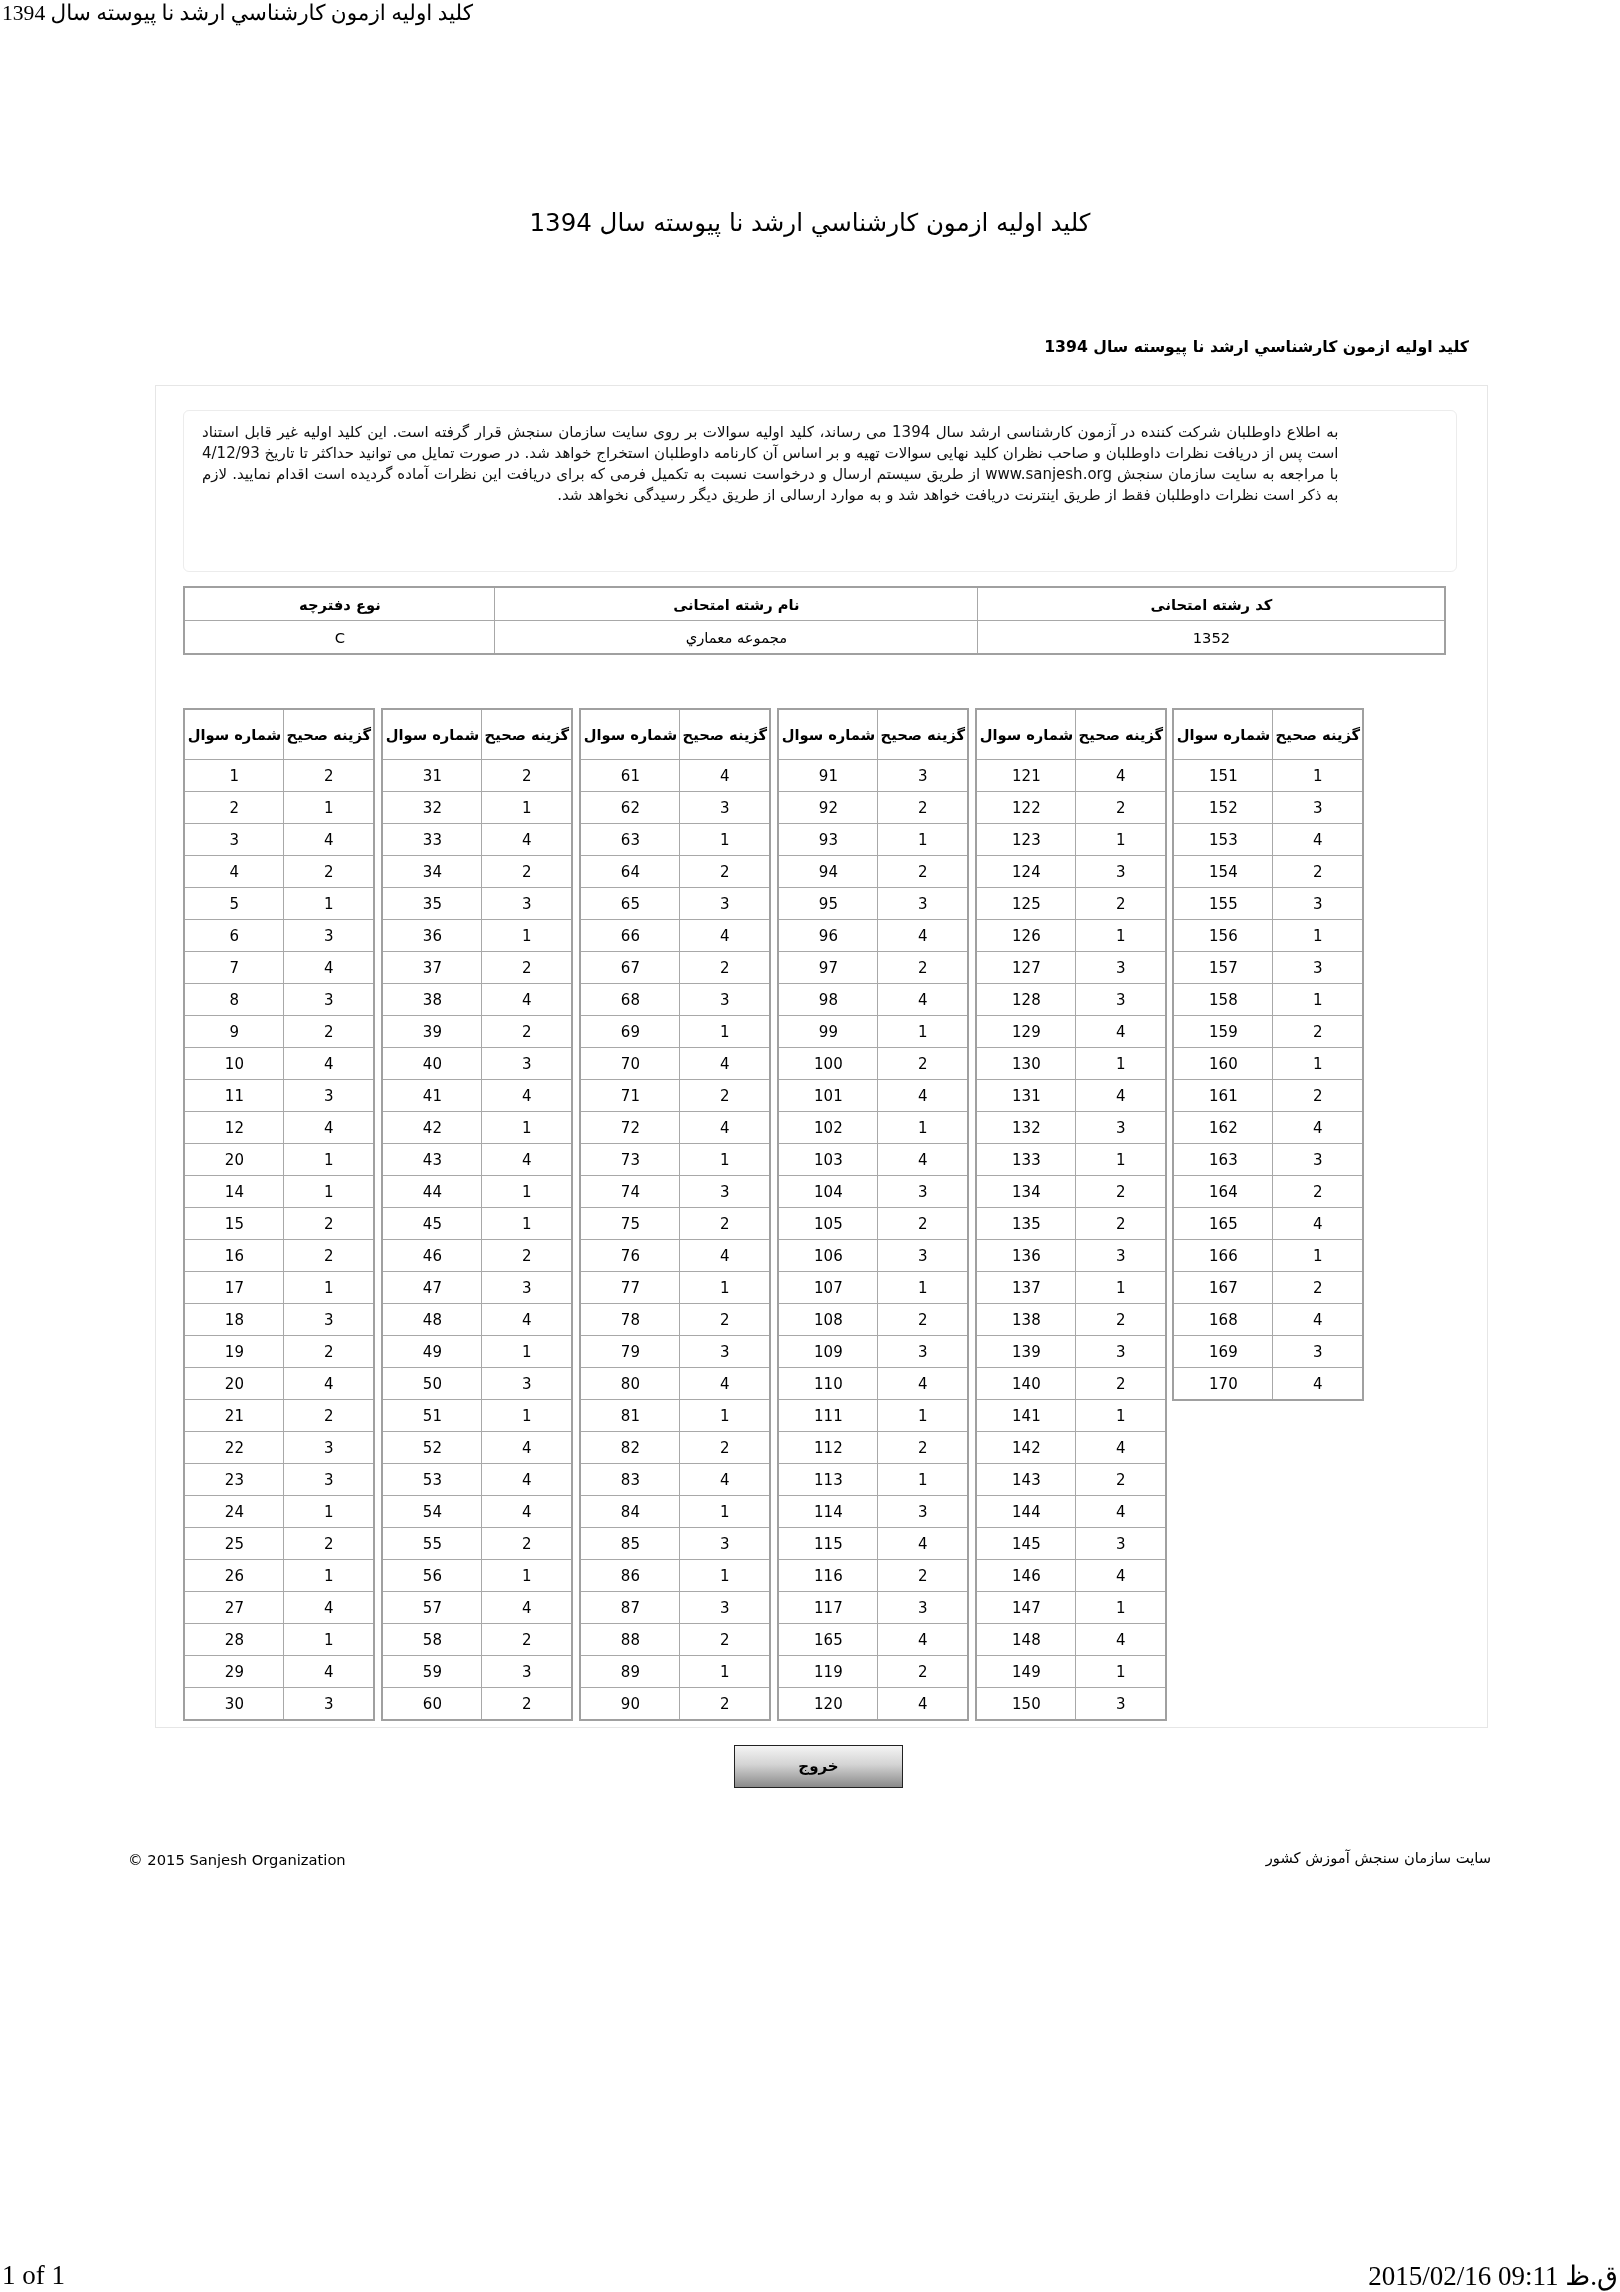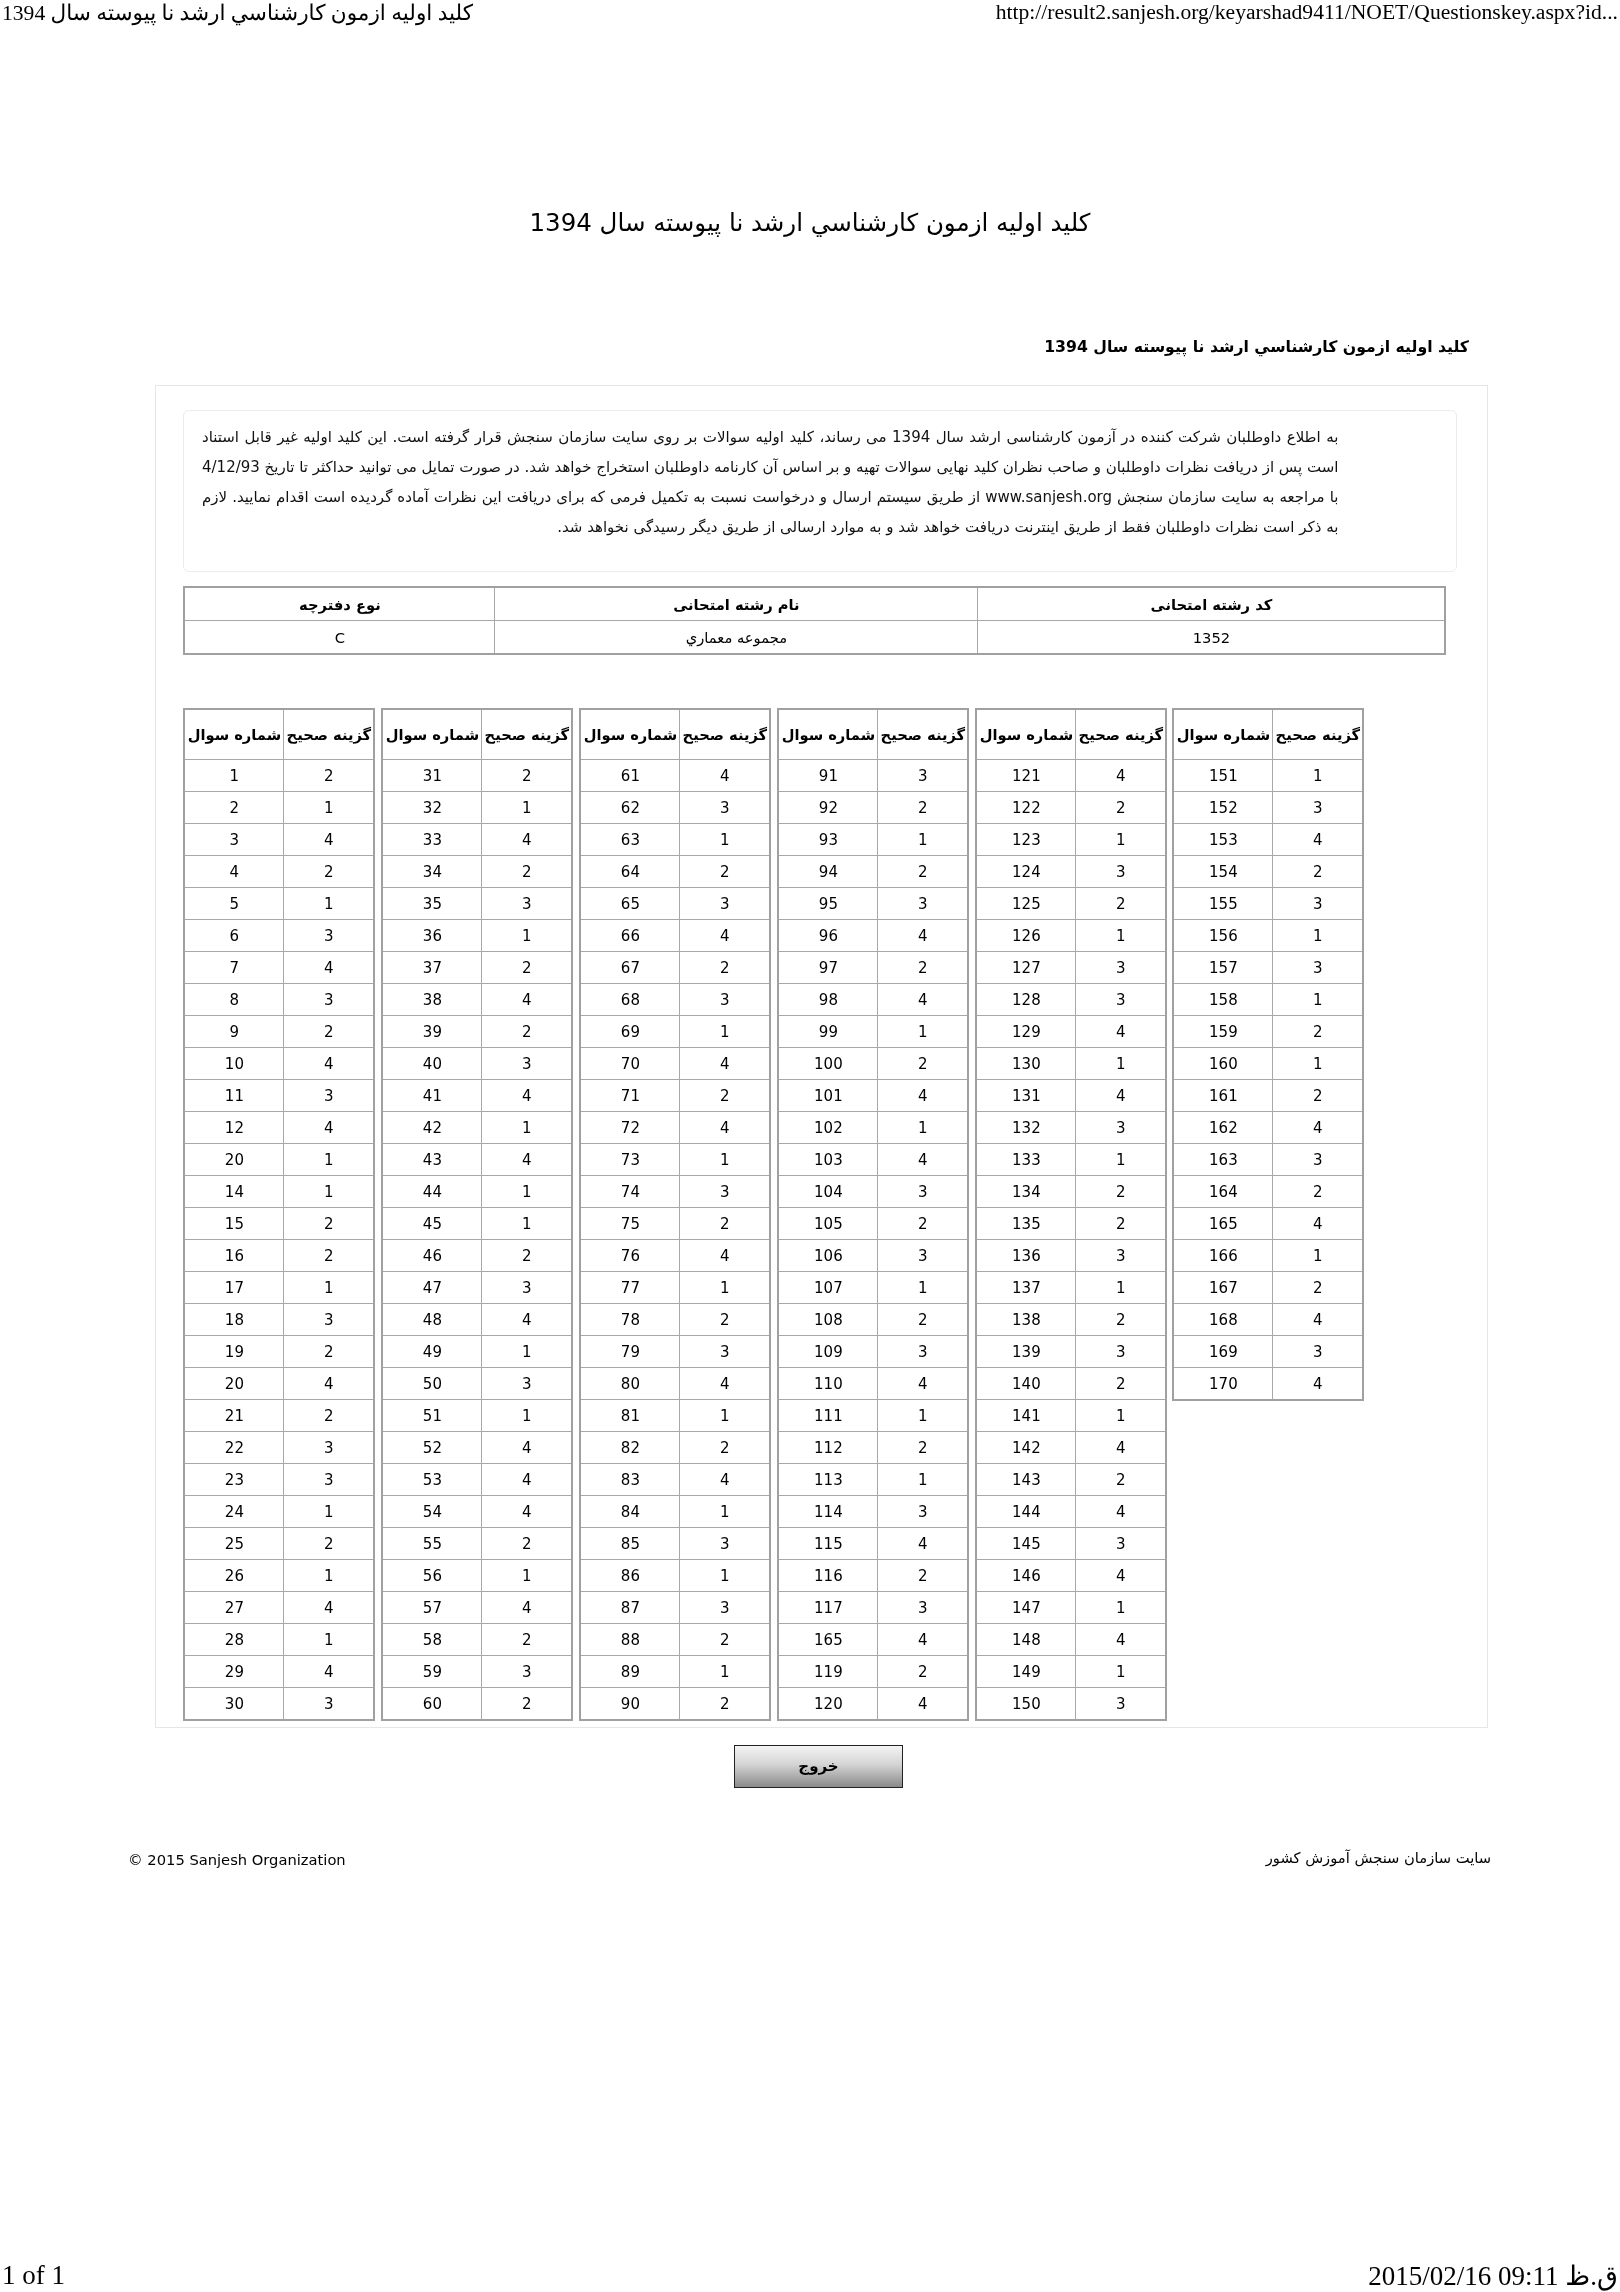--- a/index.html
+++ b/index.html
@@ -29,21 +29,21 @@
     direction: rtl;
   }
   .main-panel {
     position: absolute; top: 385px; left: 155px; width: 1333px; height: 1343px;
     border: 1px solid #e6e6e6; box-sizing: border-box;
   }
   .notice {
     position: absolute; top: 23.5px; left: 27.4px; width: 1274px; height: 162px;
     border: 1px solid #ececec; border-radius: 5.9px; box-sizing: border-box;
     direction: rtl; text-align: justify; padding: 11.8px 118px 9.8px 17.6px;
-    font-size: 15px; line-height: 30px; color: #111;
+    font-size: 15px; line-height: 21px; color: #111;
   }
   .notice p { margin: 0; }
   .info-table {
     position: absolute; top: 200px; left: 27.4px; width: 1263px; border-collapse: collapse;
     direction: rtl; border: 2px solid #a0a0a0;
   }
   .info-table th, .info-table td {
     border: 1px solid #a8a8a8; height: 30px; text-align: center; font-size: 14.7px;
   }
   .info-table th { font-weight: bold; text-align: center; }
@@ -80,21 +80,20 @@
   }
   .site-name {
     position: absolute; top: 1849px; right: 129px; font-size: 14.7px; direction: rtl;
   }
 </style>
 </head>
 <body>
 
 <div class="print-header">
   <span class="ph-title">کلید اولیه ازمون کارشناسي ارشد نا پیوسته سال 1394</span>
-  <span class="ph-url">http://result2.sanjesh.org/keyarshad9411/NOET/Questionskey.aspx?id...</span>
 </div>
 
 <div class="page-title">کلید اولیه ازمون کارشناسي ارشد نا پیوسته سال 1394</div>
 <div class="sub-title">کلید اولیه ازمون کارشناسي ارشد نا پیوسته سال 1394</div>
 
 <div class="main-panel">
   <div class="notice">
     <p>به اطلاع داوطلبان شرکت کننده در آزمون کارشناسی ارشد سال 1394 می رساند، کلید اولیه سوالات بر روی سایت سازمان سنجش قرار گرفته است. این کلید اولیه غیر قابل استناد است پس از دریافت نظرات داوطلبان و صاحب نظران کلید نهایی سوالات تهیه و بر اساس آن کارنامه داوطلبان استخراج خواهد شد. در صورت تمایل می توانید حداکثر تا تاریخ 4/12/93 با مراجعه به سایت سازمان سنجش www.sanjesh.org از طریق  سیستم ارسال و درخواست نسبت به تکمیل فرمی که برای دریافت این نظرات آماده گردیده است اقدام نمایید. لازم به ذکر است نظرات داوطلبان فقط از طریق اینترنت دریافت خواهد شد و به موارد ارسالی از طریق دیگر رسیدگی نخواهد شد.</p>
   </div>
 

